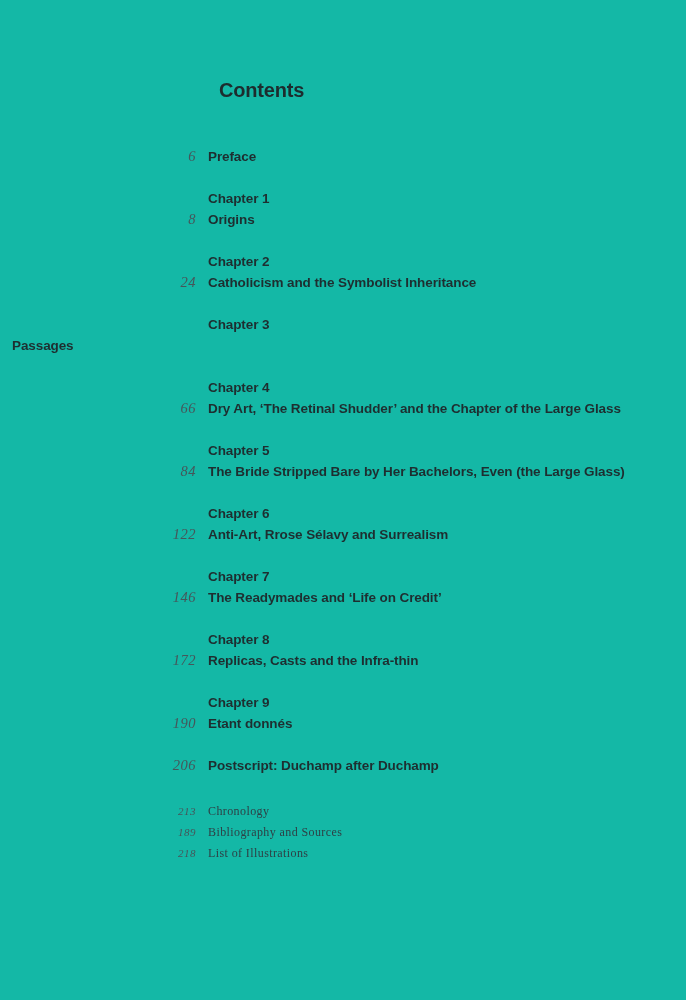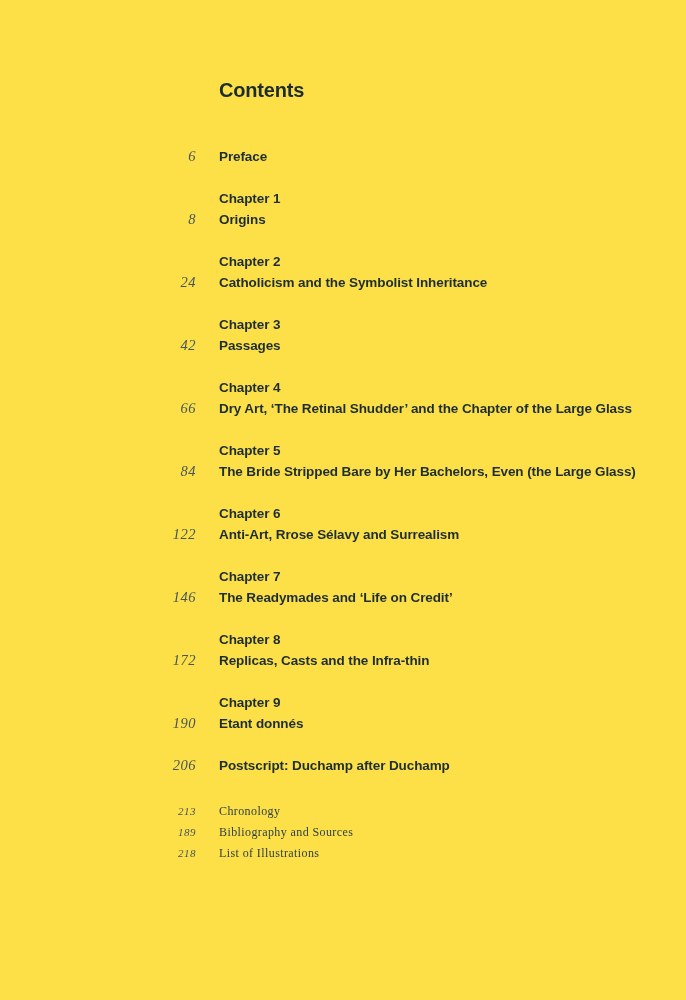--- a/index.html
+++ b/index.html
@@ -4,21 +4,21 @@
 <style>
   html, body {
     margin: 0;
     padding: 0;
     background: #fdfbf2;
   }
   .page {
     position: relative;
     width: 686px;
     height: 1000px;
-    background: #fde047;
+    background: #14b8a6;
     overflow: hidden;
     font-family: "Liberation Sans", sans-serif;
   }
   .content {
     padding-top: 77px;
   }
   .page-title {
     margin: 0 0 0 219px;
     font-family: "Liberation Sans", sans-serif;
     font-weight: bold;
@@ -39,21 +39,21 @@
     flex: 0 0 196px;
     width: 196px;
     text-align: right;
     font-family: "Liberation Serif", serif;
     font-style: italic;
     font-size: 14.5px;
     letter-spacing: 0.5px;
     color: #46565a;
   }
   .txt {
-    margin-left: 23px;
+    margin-left: 12px;
     font-family: "Liberation Sans", sans-serif;
     font-weight: bold;
     font-size: 13.5px;
     letter-spacing: -0.1px;
     color: #1e2e30;
   }
   .toc-entry + .toc-entry {
     margin-top: 21px;
   }
   .backmatter {
@@ -103,21 +103,20 @@
             <span class="num">24</span>
             <span class="txt">Catholicism and the Symbolist Inheritance</span>
           </div>
         </div>
         <div class="toc-entry">
           <div class="row">
             <span class="num"></span>
             <span class="txt">Chapter 3</span>
           </div>
           <div class="row">
-            <span class="num">42</span>
             <span class="txt">Passages</span>
           </div>
         </div>
         <div class="toc-entry">
           <div class="row">
             <span class="num"></span>
             <span class="txt">Chapter 4</span>
           </div>
           <div class="row">
             <span class="num">66</span>

